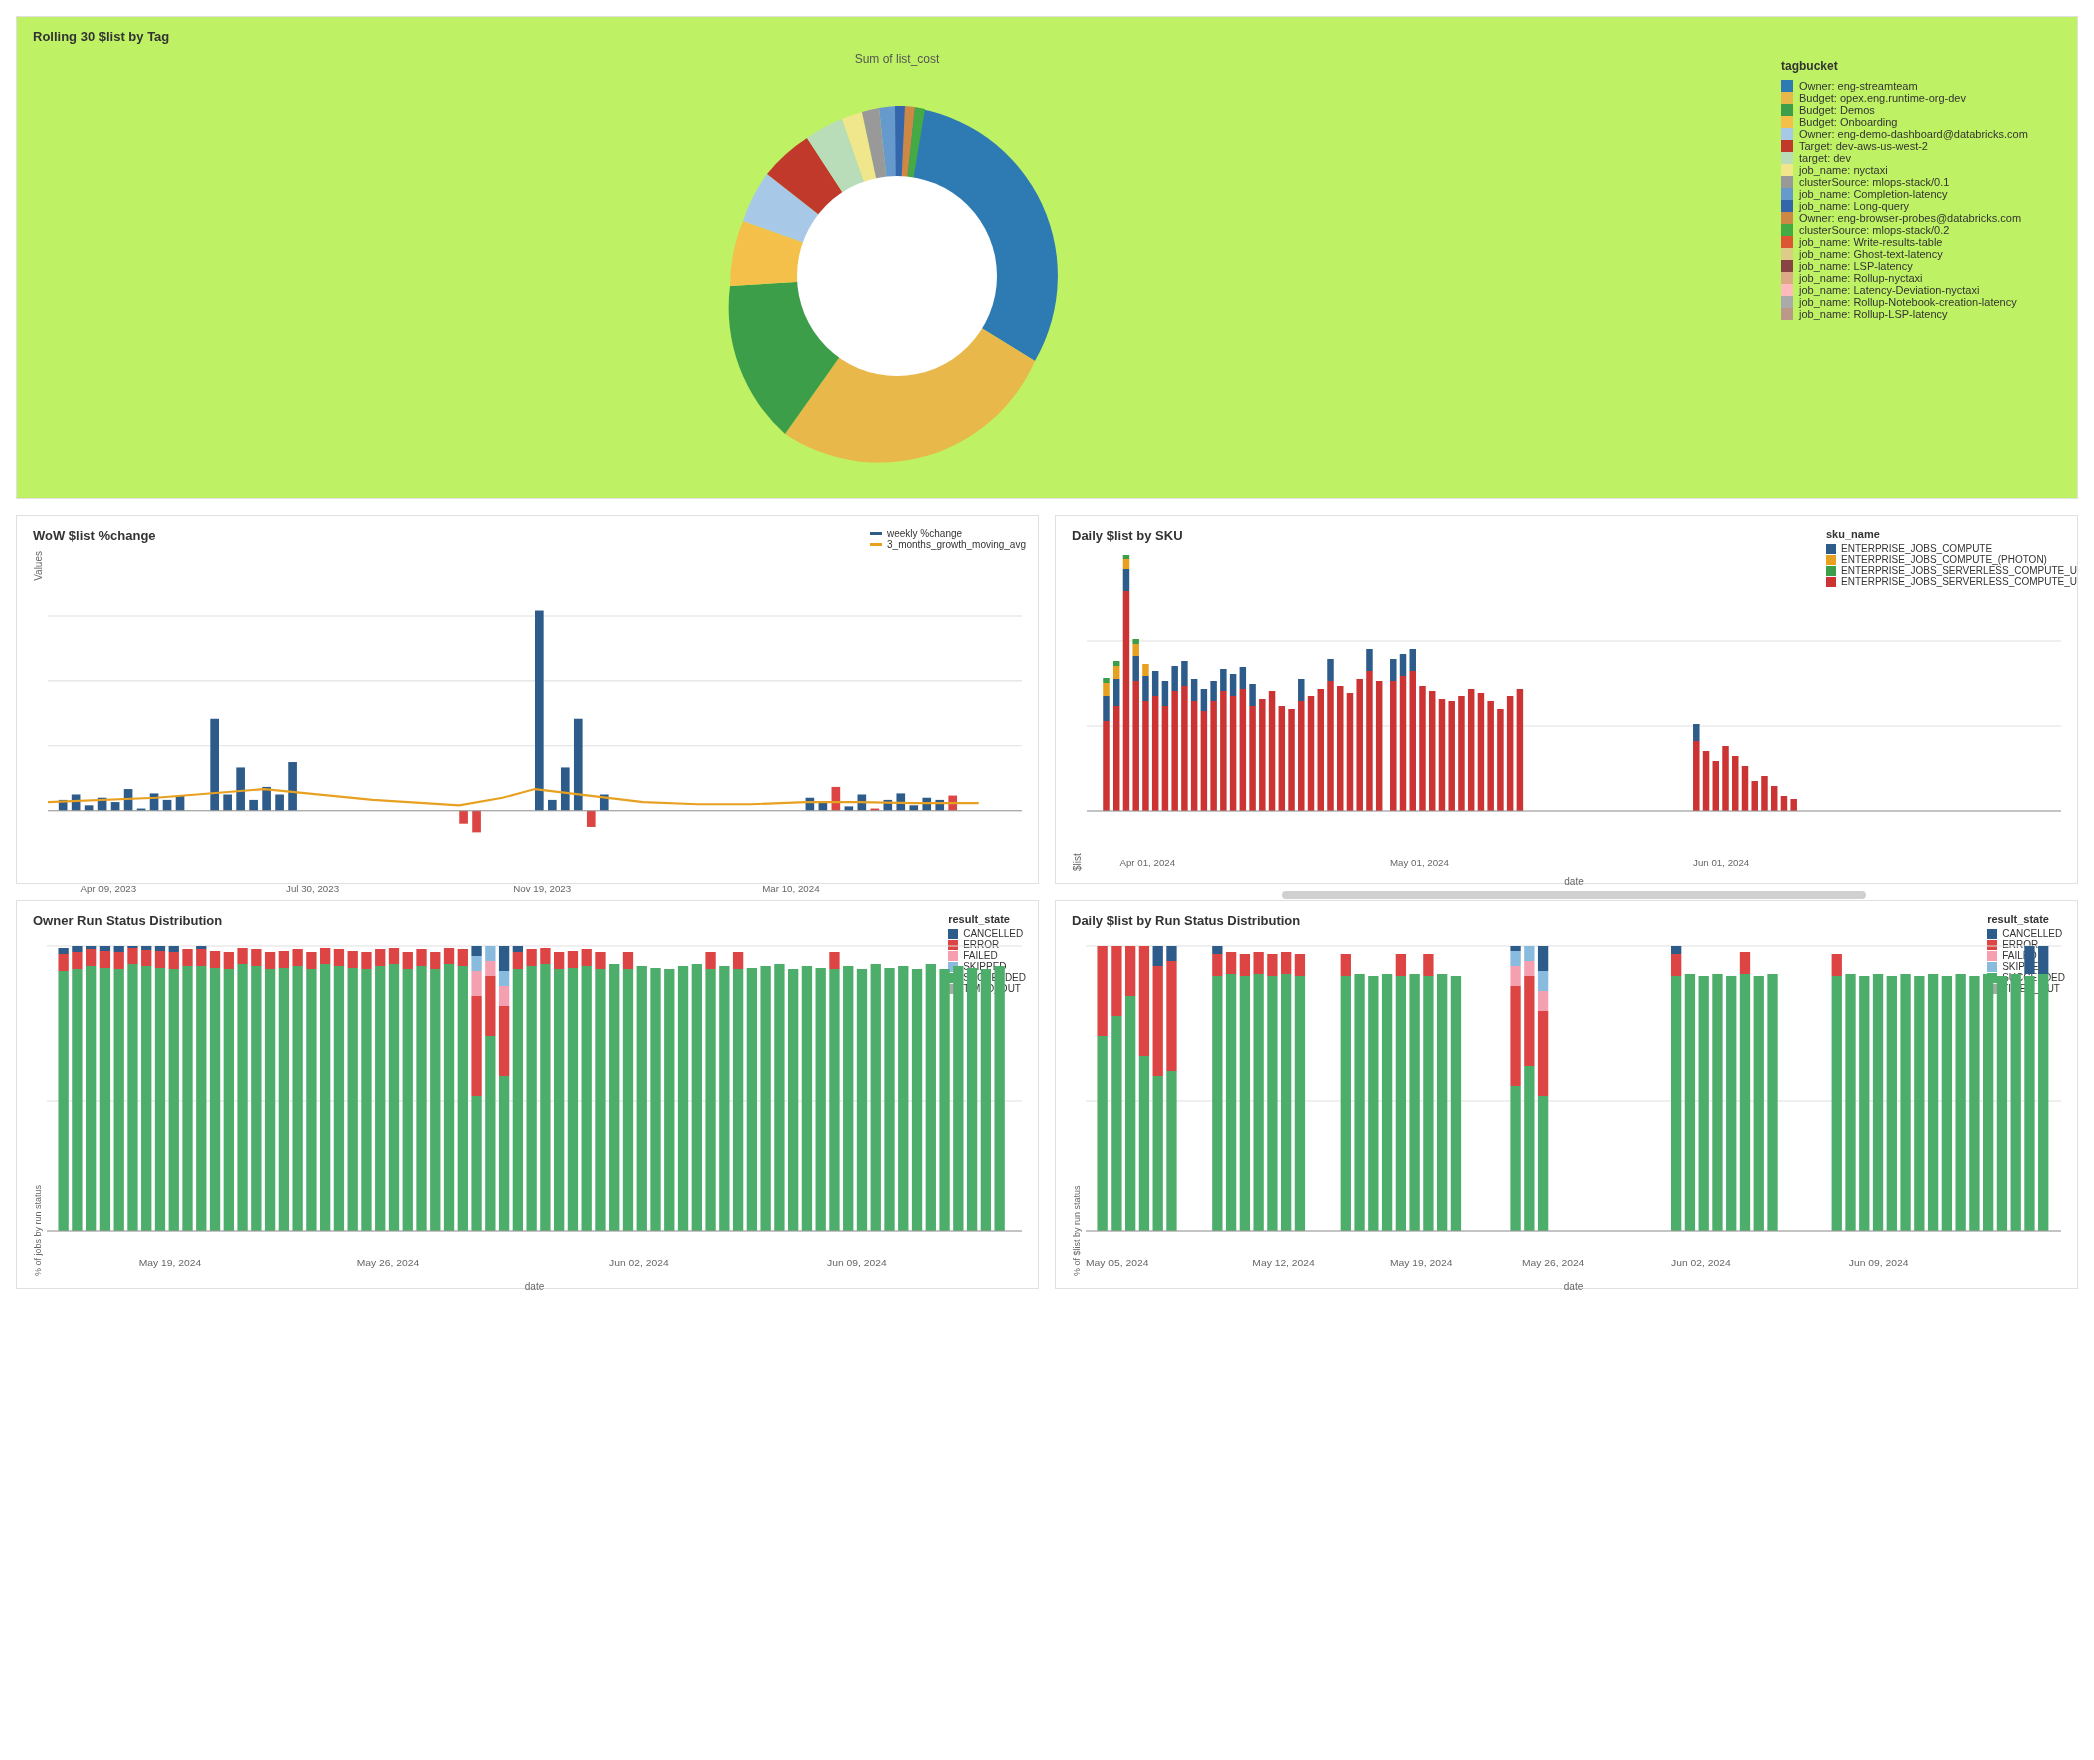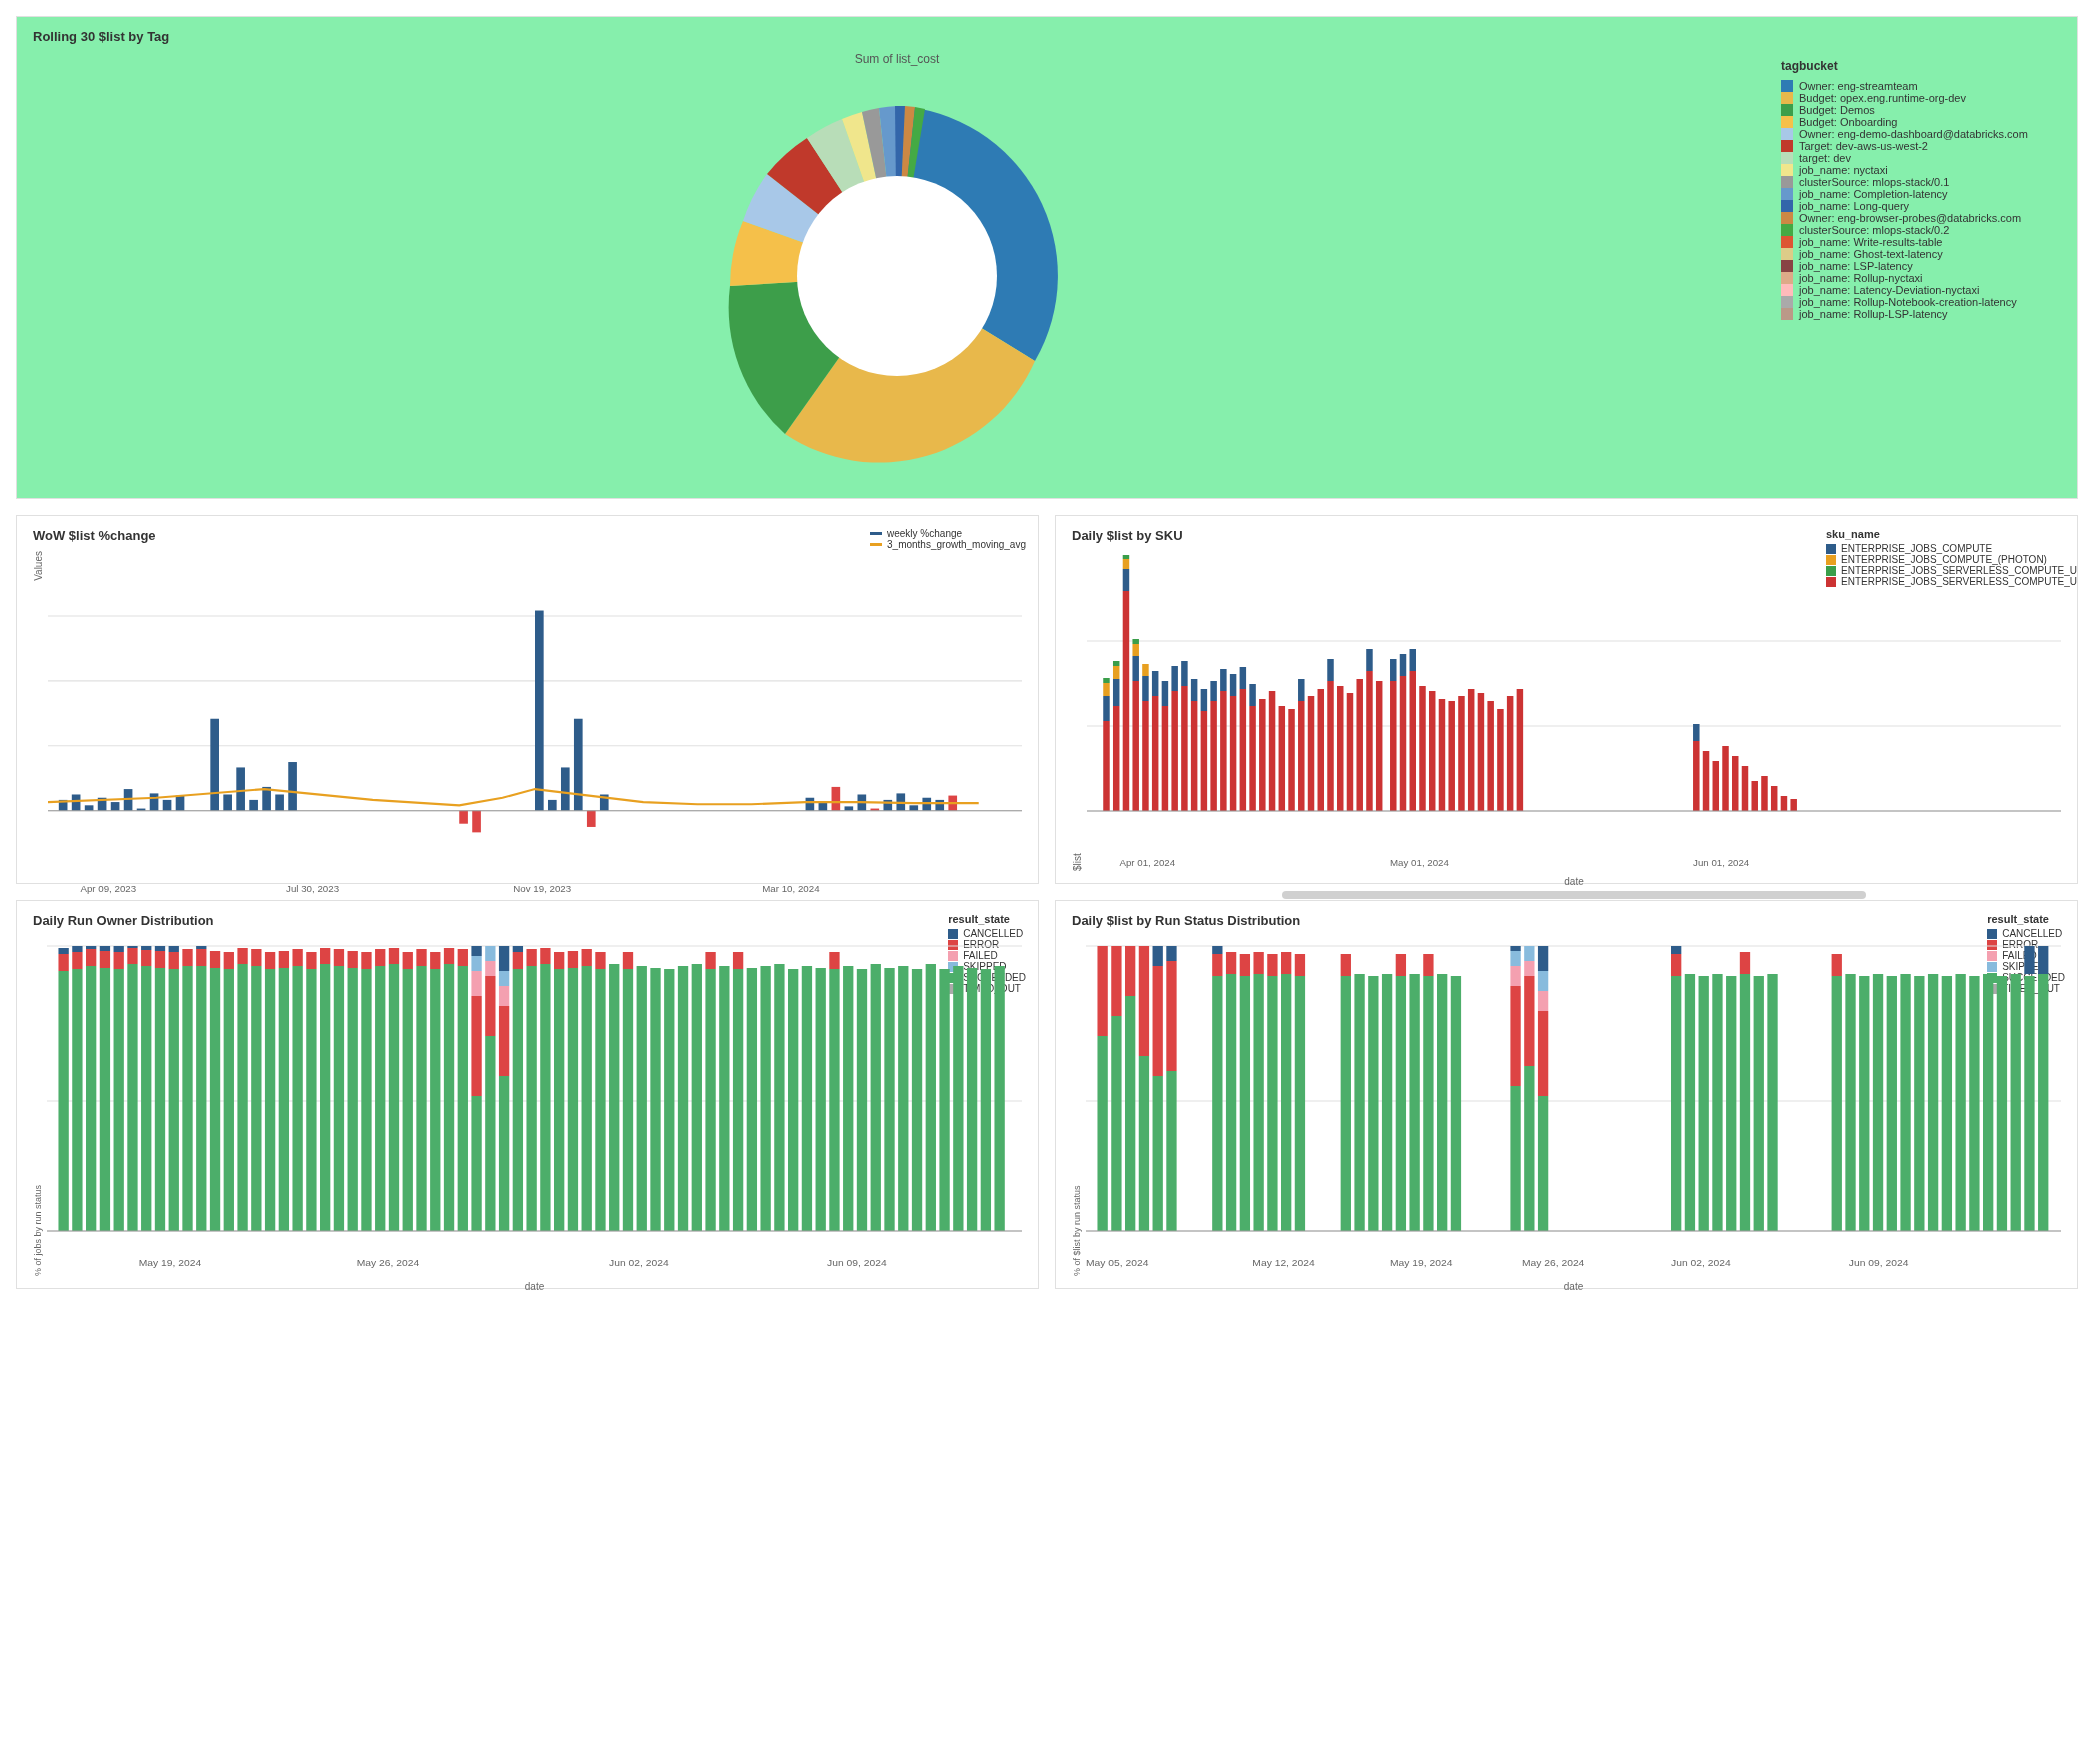--- a/index.html
+++ b/index.html
@@ -17,21 +17,21 @@
       flex-direction: column;
       gap: 16px;
     }
     
     .top-section {
       display: flex;
       align-items: flex-start;
       gap: 20px;
       padding: 12px 16px;
       border: 1px solid #e0e0e0;
-      background: #86efac;
+      background: #bef264;
     }
     .top-left {
       display: flex;
       flex-direction: column;
       align-items: center;
       flex: 1;
     }
     .section-title {
       font-size: 13px;
       font-weight: 600;
@@ -453,21 +453,21 @@
           
           <div style="height:8px; background:#d0d0d0; border-radius:4px; margin-top:4px; width:60%; margin-left:20%;"></div>
         </div>
       </div>
     </div>
   </div>
 
   <div class="bottom-section">
 
     <div class="chart-panel" style="flex: 1; max-width: 50%;">
-      <div class="chart-title">Daily Run Owner Distribution</div>
+      <div class="chart-title">Owner Run Status Distribution</div>
       <div style="position:absolute; top:12px; right:12px; display:flex; flex-direction:column; gap:3px;">
         <div style="font-size:11px; font-weight:600;">result_state</div>
         <div id="run-status-legend-items">
             <div style="display: flex; align-items: center; gap: 5px; font-size: 10px;">
               <div style="width:10px;height:10px;background:#2e5c8a;"></div>
               <span>CANCELLED</span>
             </div>
             <div style="display: flex; align-items: center; gap: 5px; font-size: 10px;">
               <div style="width:10px;height:10px;background:#dd4444;"></div>
               <span>ERROR</span>

